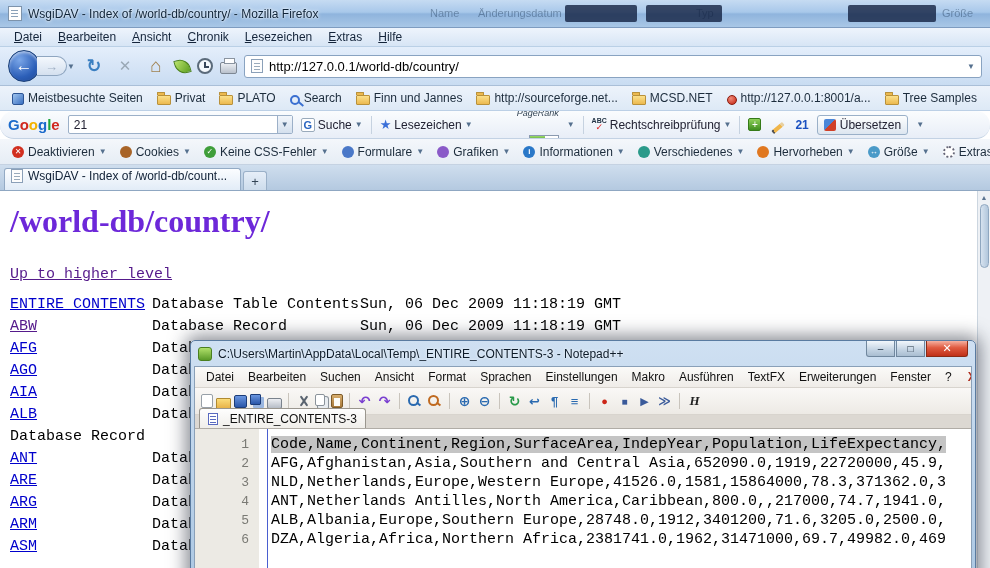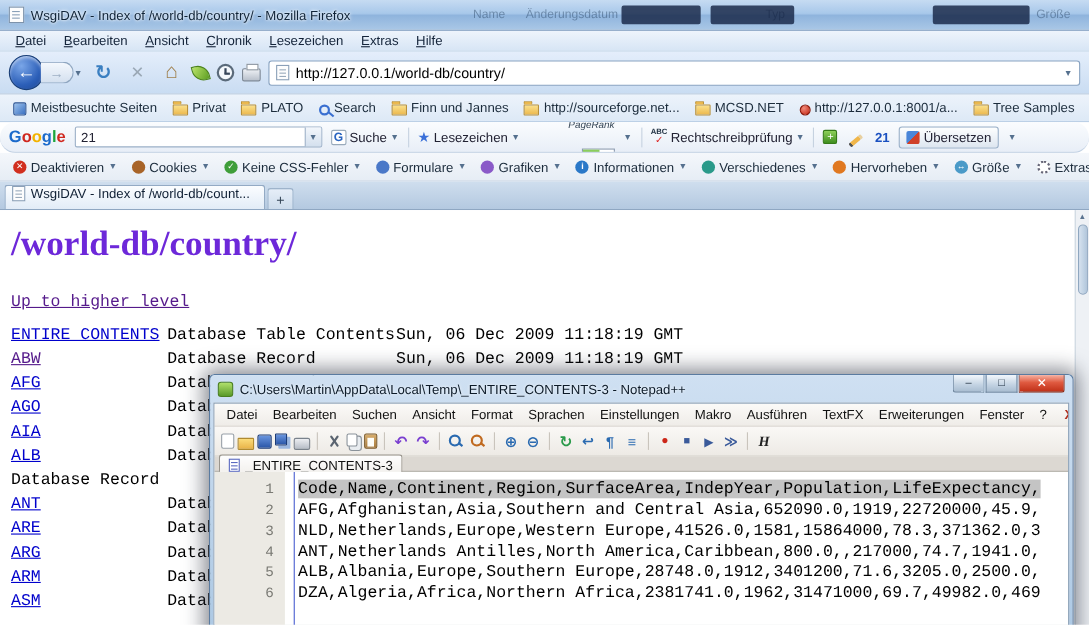--- a/index.html
+++ b/index.html
@@ -187,21 +187,21 @@
     background:#c06a20; transform:rotate(40deg); }
   .ni-zin,.ni-zout { color:#2a6ab0; font-size:14px; font-weight:bold; }
   .ni-sync { color:#2a9a4a; font-size:14px; font-weight:bold; }
   .ni-wrap,.ni-para,.ni-guide { color:#2a6ab0; font-size:13px; font-weight:bold; }
   .ni-rec { color:#cc2618; font-size:11px; }
   .ni-stopm { color:#3a5a9a; font-size:10px; }
   .ni-play { color:#3a5a9a; font-size:11px; }
   .ni-multi { color:#3a5a9a; font-size:12px; font-weight:bold; }
   .ni-hh { color:#222; font:italic bold 13px "Liberation Serif",serif; }
 
-  .npp-tabs { height:14px; background:#dcd8d2; display:flex; align-items:center; gap:2px;
+  .npp-tabs { height:14px; background:#dcd8d2; display:flex; align-items:flex-end; gap:2px;
     padding:2px 4px 0; border-bottom:1px solid #b0aca6; }
   .npp-tab { display:flex; align-items:center; gap:5px; height:20px; padding:0 8px; font-size:12px; color:#111;
     background:linear-gradient(#fefefe,#f0eeea); border:1px solid #9a968e; border-bottom:none; border-radius:3px 3px 0 0; }
   .npp-tab .di { width:10px; height:12px; background:#fff; border:1px solid #5a6ac0; position:relative; flex:none; }
   .npp-tab .di::before { content:""; position:absolute; left:1px; top:2px; width:6px; height:1px; background:#5a6ac0;
     box-shadow:0 3px 0 #5a6ac0,0 6px 0 #5a6ac0; }
   .npp-edit { flex:1; display:flex; background:#fff; overflow:hidden; position:relative;
     font-family:"Liberation Mono","DejaVu Sans Mono",monospace; font-size:15px; line-height:19px; }
   .npp-edit::before { content:""; position:absolute; left:72px; top:0; bottom:0; width:1px; background:#4a5fd0; }
   .gutter { width:64px; flex:none; background:#eceae4; color:#7a7a74; text-align:right;

